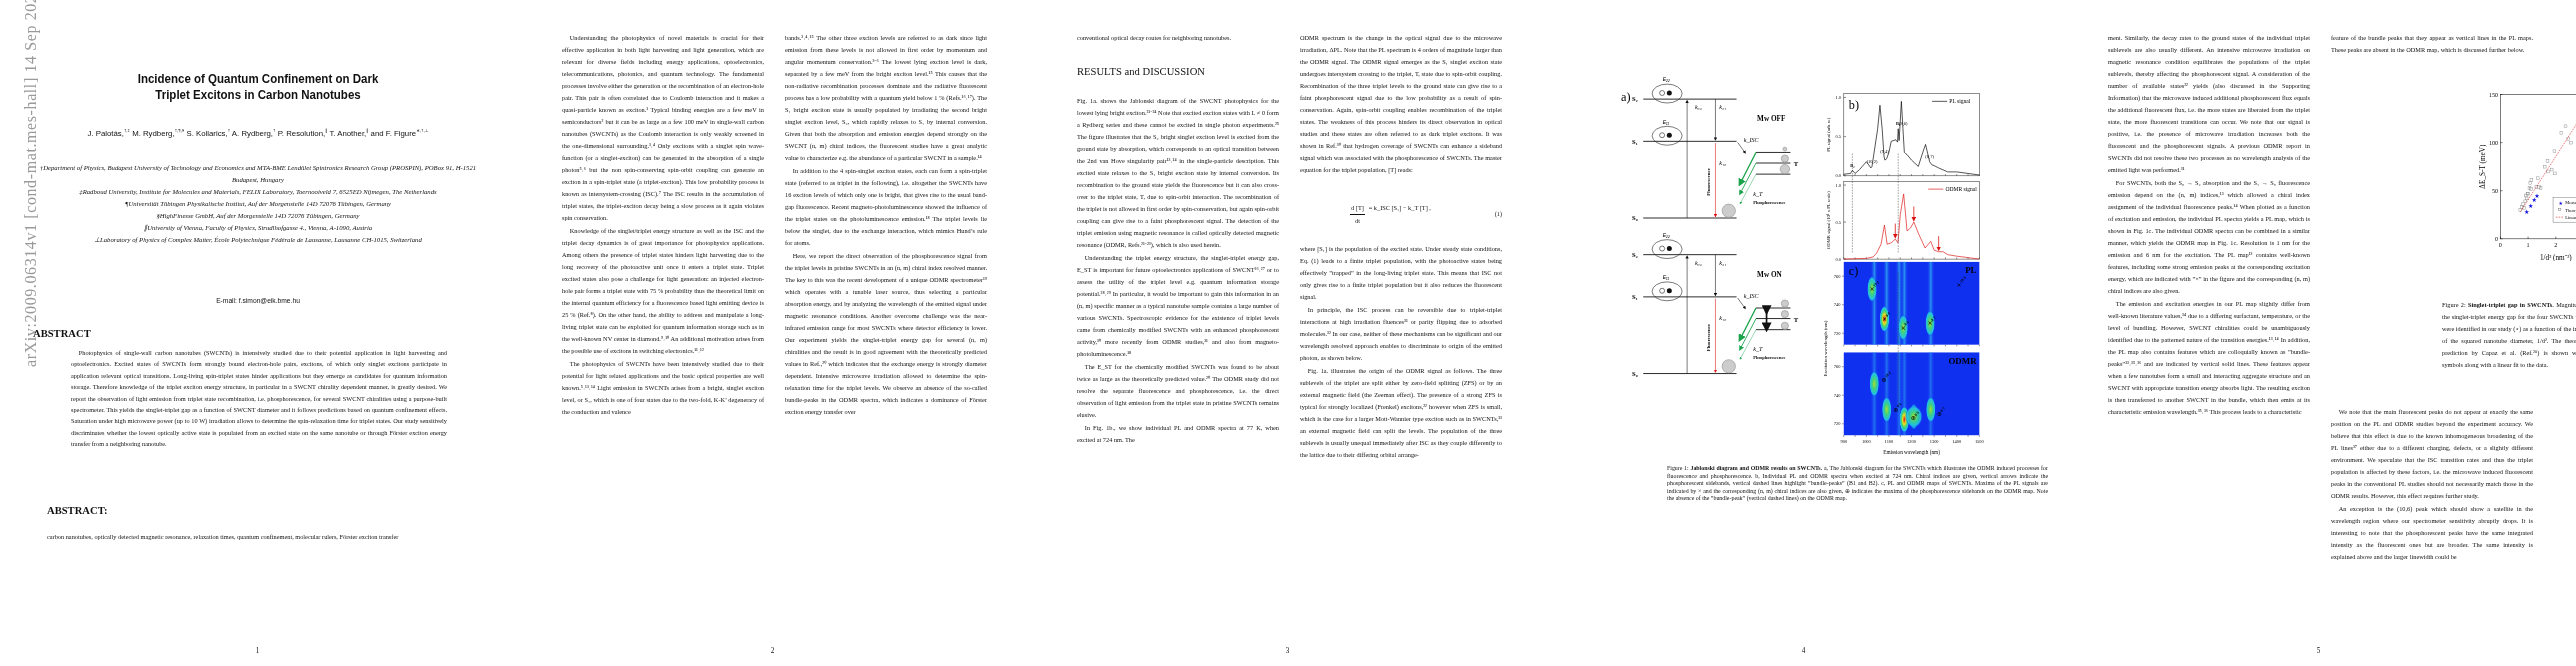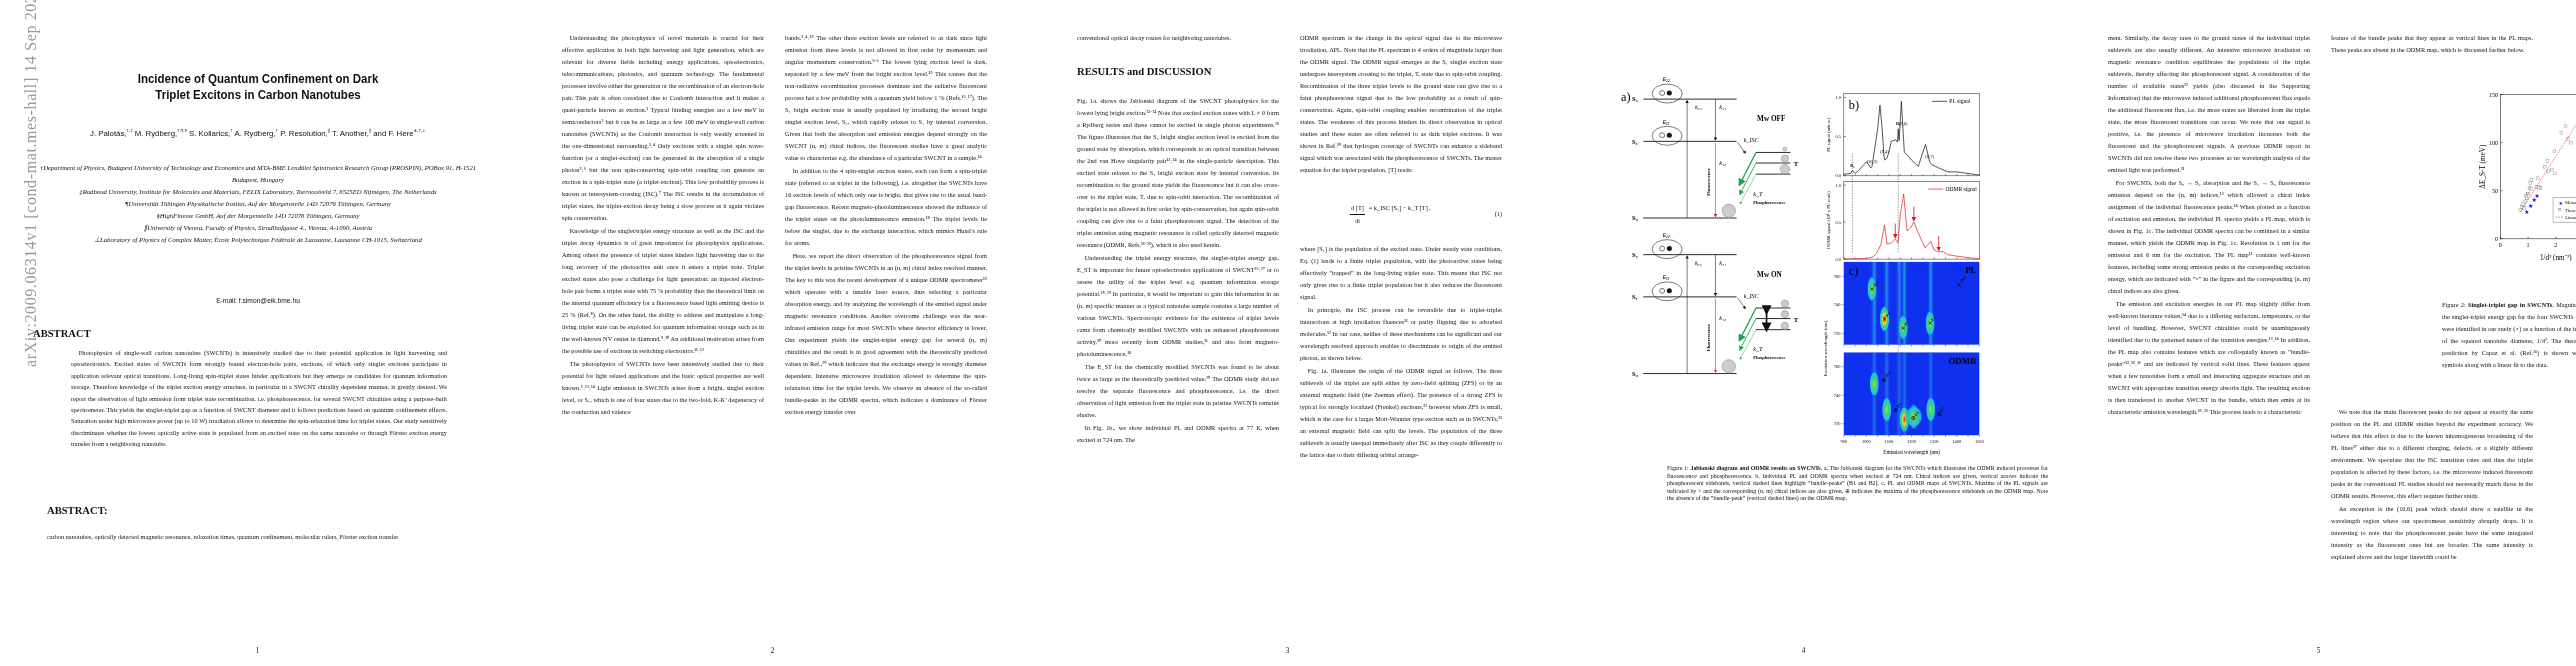--- a/index.html
+++ b/index.html
@@ -16,42 +16,42 @@
 .affil{position:absolute;top:162px;left:33px;width:450px;text-align:center;font-style:italic;font-size:6.7px;line-height:12px}
 .email{position:absolute;top:297px;left:33px;width:450px;text-align:center;font-family:"Liberation Sans",sans-serif;font-size:6.7px}
 .abs-h{position:absolute;top:328px;left:33px;width:450px;font-weight:bold;font-size:10.6px}
 .abs{position:absolute;top:347px;left:71px;width:376px;font-size:6.3px;line-height:11.4px;text-align:justify;text-indent:7.8px}
 .kw-h{position:absolute;top:505px;left:47px;font-weight:bold;font-size:10.6px}
 .kw{position:absolute;top:531px;left:47px;width:428px;font-size:6.3px;line-height:11.4px}
 .col{position:absolute;top:32px;width:202px;font-size:6.3px;line-height:12px;text-align:justify}
 .colL{left:47px}.colR{left:270px}
 .col p{text-indent:7.8px;margin-bottom:1.1px}
 .col p.noind{text-indent:0}
-.sec-h{font-weight:bold;font-size:10.6px;margin:22px 0 16.7px 0;text-indent:0}
+.sec-h{font-weight:normal;font-size:10.6px;margin:22px 0 16.7px 0;text-indent:0}
 .eq{display:flex;justify-content:space-between;align-items:center;margin:25.6px 0 16.7px 0;padding-left:50px;text-indent:0}
 .frac{display:inline-flex;flex-direction:column;align-items:center;margin-right:2.2px}
 .frac .n{border-bottom:0.6px solid #111;padding:0 1.1px}
 .fig1{position:absolute;left:0;top:0;width:515px;height:456px}
 .cap1{position:absolute;top:465px;left:121px;width:381px;font-size:5.9px;line-height:7.6px;text-align:justify}
 .fig2{position:absolute;left:136px;top:89px;width:145px;height:172px}
 .cap2{position:absolute;top:299px;left:282px;width:145px;font-size:6.3px;line-height:12px;text-align:justify}
 b{font-weight:bold}
 </style>
 </head>
 <body>
 
 <div class="page p1">
   <div class="arxiv">
       <span>arXiv:2009.06314v1  [cond-mat.mes-hall]  14 Sep 2020</span>
     </div>
   <div class="title">
     <div>Incidence of Quantum Confinement on Dark</div>
     <div>Triplet Excitons in Carbon Nanotubes</div>
   </div>
-  <div class="authors" id="authors"><span>J. Palotás,</span><sup>†,‡</sup><span> M. Rydberg,</span><sup>†,¶,§</sup><span> S. Kollarics,</span><sup>†</sup><span> A. Rydberg,</span><sup>†</sup><span> P. Resolution,</span><sup>∥</sup><span> T. Another,</span><sup>∥</sup><span> and F. Here</span><sup>∗,†,⊥</sup></div>
+  <div class="authors" id="authors"><span>J. Palotás,</span><sup>†,‡</sup><span> M. Rydberg,</span><sup>†,¶,§</sup><span> S. Kollarics,</span><sup>†</sup><span> A. Rydberg,</span><sup>†</sup><span> P. Resolution,</span><sup>∥</sup><span> T. Another,</span><sup>∥</sup><span> and F. Figure</span><sup>∗,†,⊥</sup></div>
   <div class="affil" id="affil">
       <div>†Department of Physics, Budapest University of Technology and Economics and MTA-BME Lendület Spintronics Research Group (PROSPIN), POBox 91, H-1521 Budapest, Hungary</div>
       <div>‡Radboud University, Institute for Molecules and Materials, FELIX Laboratory, Toernooiveld 7, 6525ED Nijmegen, The Netherlands</div>
       <div>¶Universität Tübingen Physikalische Institut, Auf der Morgenstelle 14D 72076 Tübingen, Germany</div>
       <div>§HighFinesse GmbH, Auf der Morgenstelle 14D 72076 Tübingen, Germany</div>
       <div>∥University of Vienna, Faculty of Physics, Strudlhofgasse 4., Vienna, A-1090, Austria</div>
       <div>⊥Laboratory of Physics of Complex Matter, École Polytechnique Fédérale de Lausanne, Lausanne CH-1015, Switzerland</div>
     </div>
   <div class="email">E-mail: f.simon@eik.bme.hu</div>
   <div class="abs-h">ABSTRACT</div>

